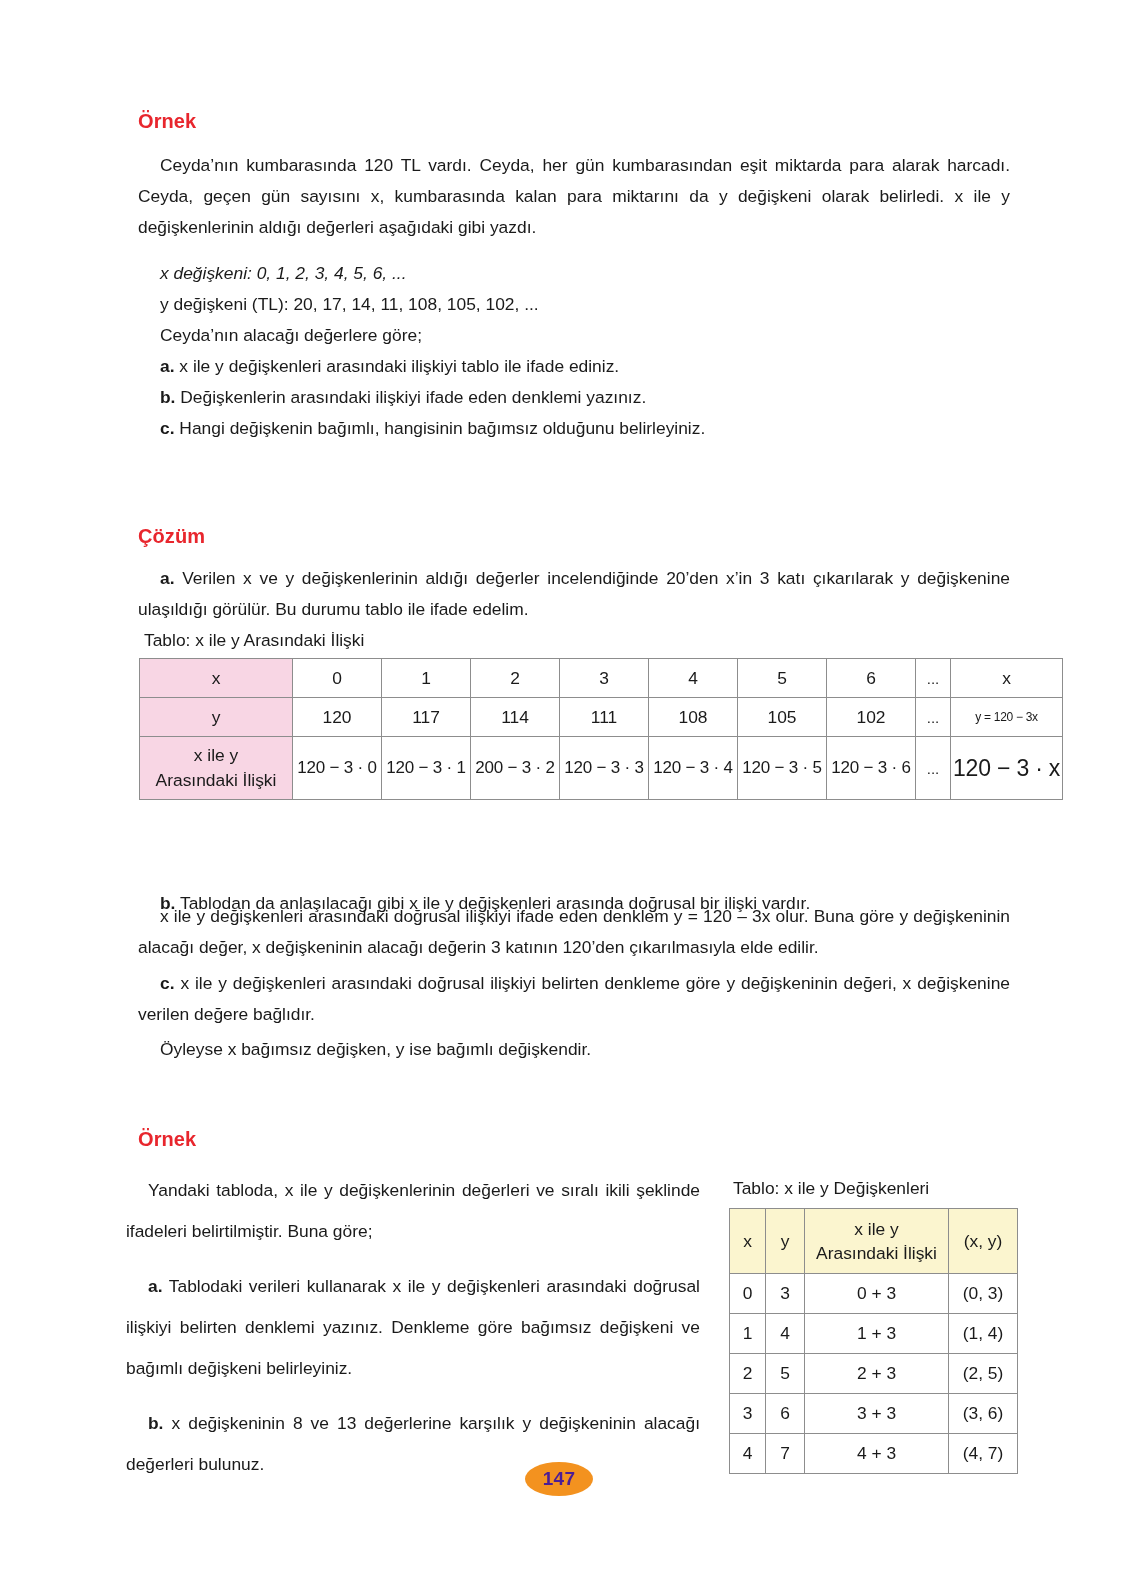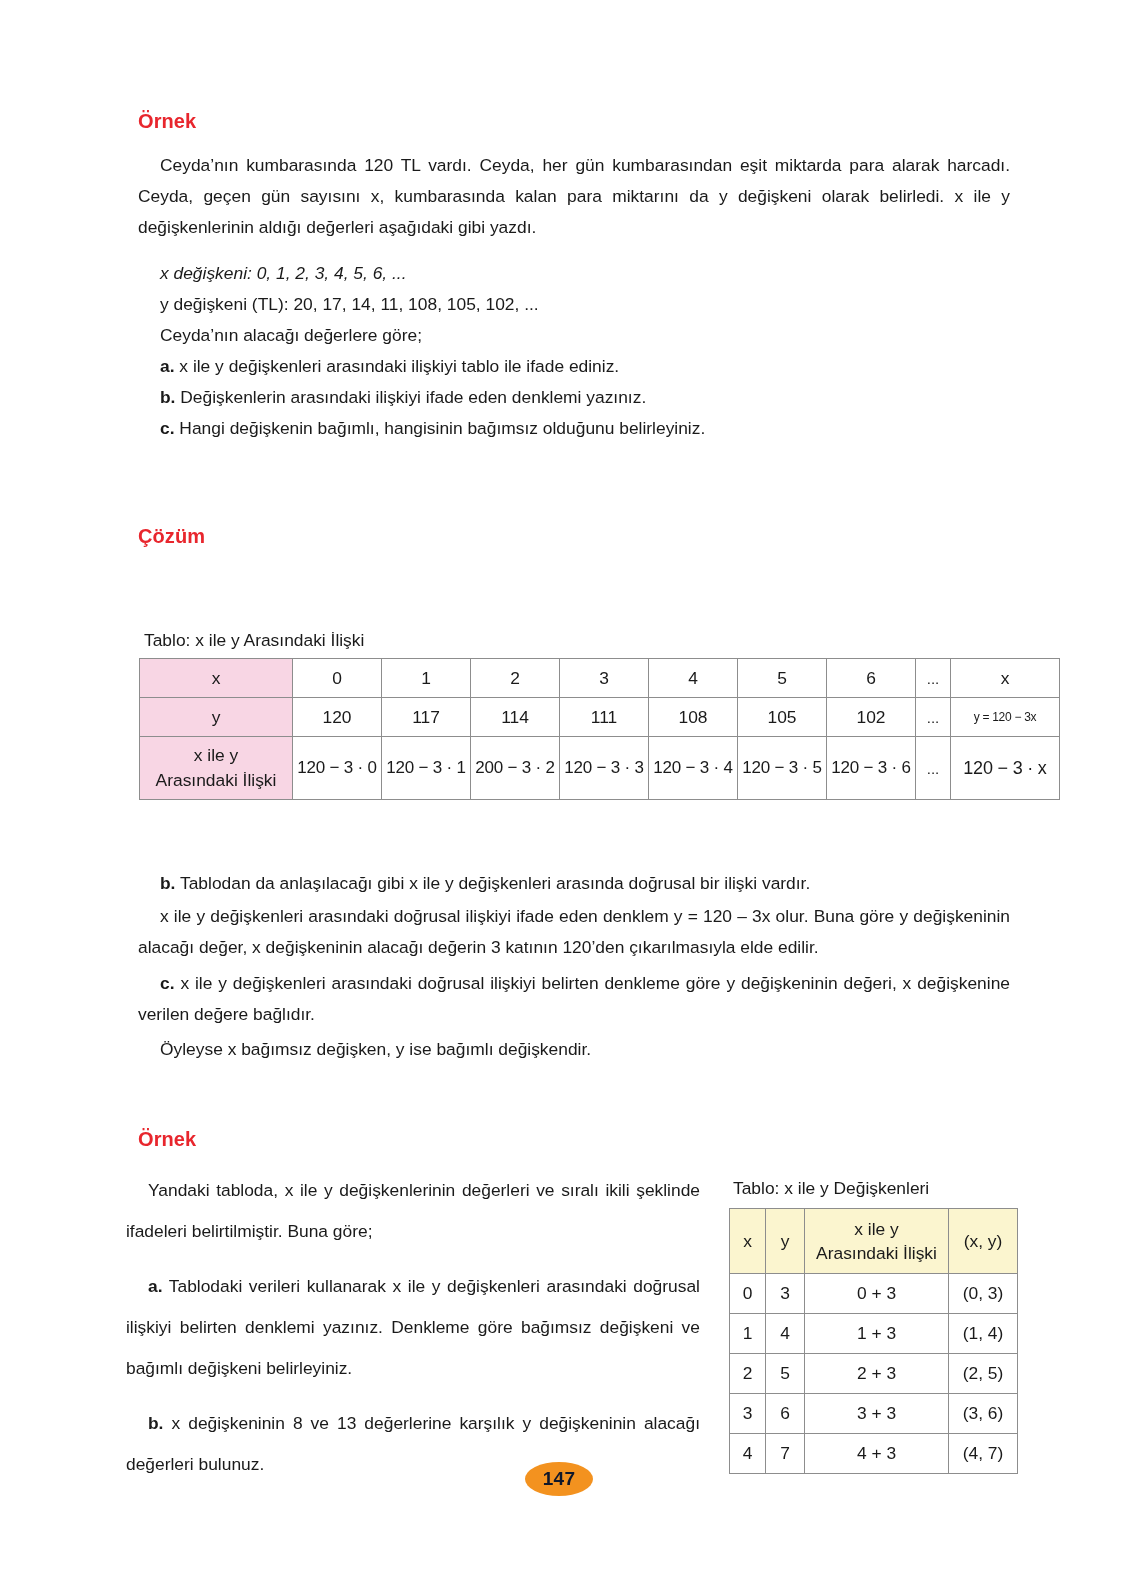--- a/index.html
+++ b/index.html
@@ -104,25 +104,25 @@
     background: #f8d6e4;
     width: 148px;
     line-height: 25px;
   }
   table.t1 tr.r1 td, table.t1 tr.r2 td { height: 38px; }
   table.t1 tr.r3 td { height: 62px; }
   table.t1 td.num { width: 84px; }
   table.t1 td.dots { width: 30px; font-size: 15px; }
   table.t1 td.last { width: 104px; }
   table.t1 td.expr { width: 84px; font-size: 17px; letter-spacing: -0.2px; }
-  table.t1 td.exprlast { width: 104px; font-size: 18px; letter-spacing: -0.2px; margin-top: 40px; }
+  table.t1 td.exprlast { width: 104px; font-size: 23px; letter-spacing: -0.2px; margin-top: 40px; }
   table.t1 td.eq { width: 104px; font-size: 12px; letter-spacing: -0.3px; }
 
   
-  #ans-b { position: absolute; left: 138px; top: 868px; width: 872px; }
+  #ans-b { position: absolute; left: 138px; top: 888px; width: 872px; }
   #ans-b2 { position: absolute; left: 138px; top: 901px; width: 872px; }
   #ans-c { position: absolute; left: 138px; top: 968px; width: 872px; }
   #ans-final { position: absolute; left: 138px; top: 1034px; width: 872px; }
 
   
   #ex2-heading { position: absolute; left: 138px; top: 1128px; }
 
   #ex2-col {
     position: absolute;
     left: 126px;
@@ -171,21 +171,21 @@
 
   
   #page-badge {
     position: absolute;
     left: 525px;
     top: 1462px;
     width: 68px;
     height: 34px;
     border-radius: 50%;
     background: #f3921f;
-    color: #0f172a;
+    color: #4c1d95;
     font-weight: bold;
     font-size: 19px;
     display: flex;
     align-items: center;
     justify-content: center;
     letter-spacing: 0.3px;
   }
 </style>
 </head>
 <body>
@@ -212,20 +212,24 @@
       <span>Değişkenlerin arasındaki ilişkiyi ifade eden denklemi yazınız.</span>
     </p>
     <p class="para row" style="margin:0;">
       <span class="lbl">c.</span>
       <span>Hangi değişkenin bağımlı, hangisinin bağımsız olduğunu belirleyiniz.</span>
     </p>
   </div>
 
   <div class="section-heading" id="coz-heading">Çözüm</div>
 
+  <p class="para indent" id="coz-a" style="margin:0;">
+    <span class="lbl">a.</span>
+    <span>Verilen x ve y değişkenlerinin aldığı değerler incelendiğinde 20’den x’in 3 katı çıkarılarak y değişkenine ulaşıldığı görülür. Bu durumu tablo ile ifade edelim.</span>
+  </p>
 
   <div id="tbl1-caption">Tablo: x ile y Arasındaki İlişki</div>
 
   <div id="tbl1-wrap">
     <table class="t1">
       <tbody>
         <tr class="r1">
           <td class="hdr">x</td>
           <td class="num">0</td>
           <td class="num">1</td>

